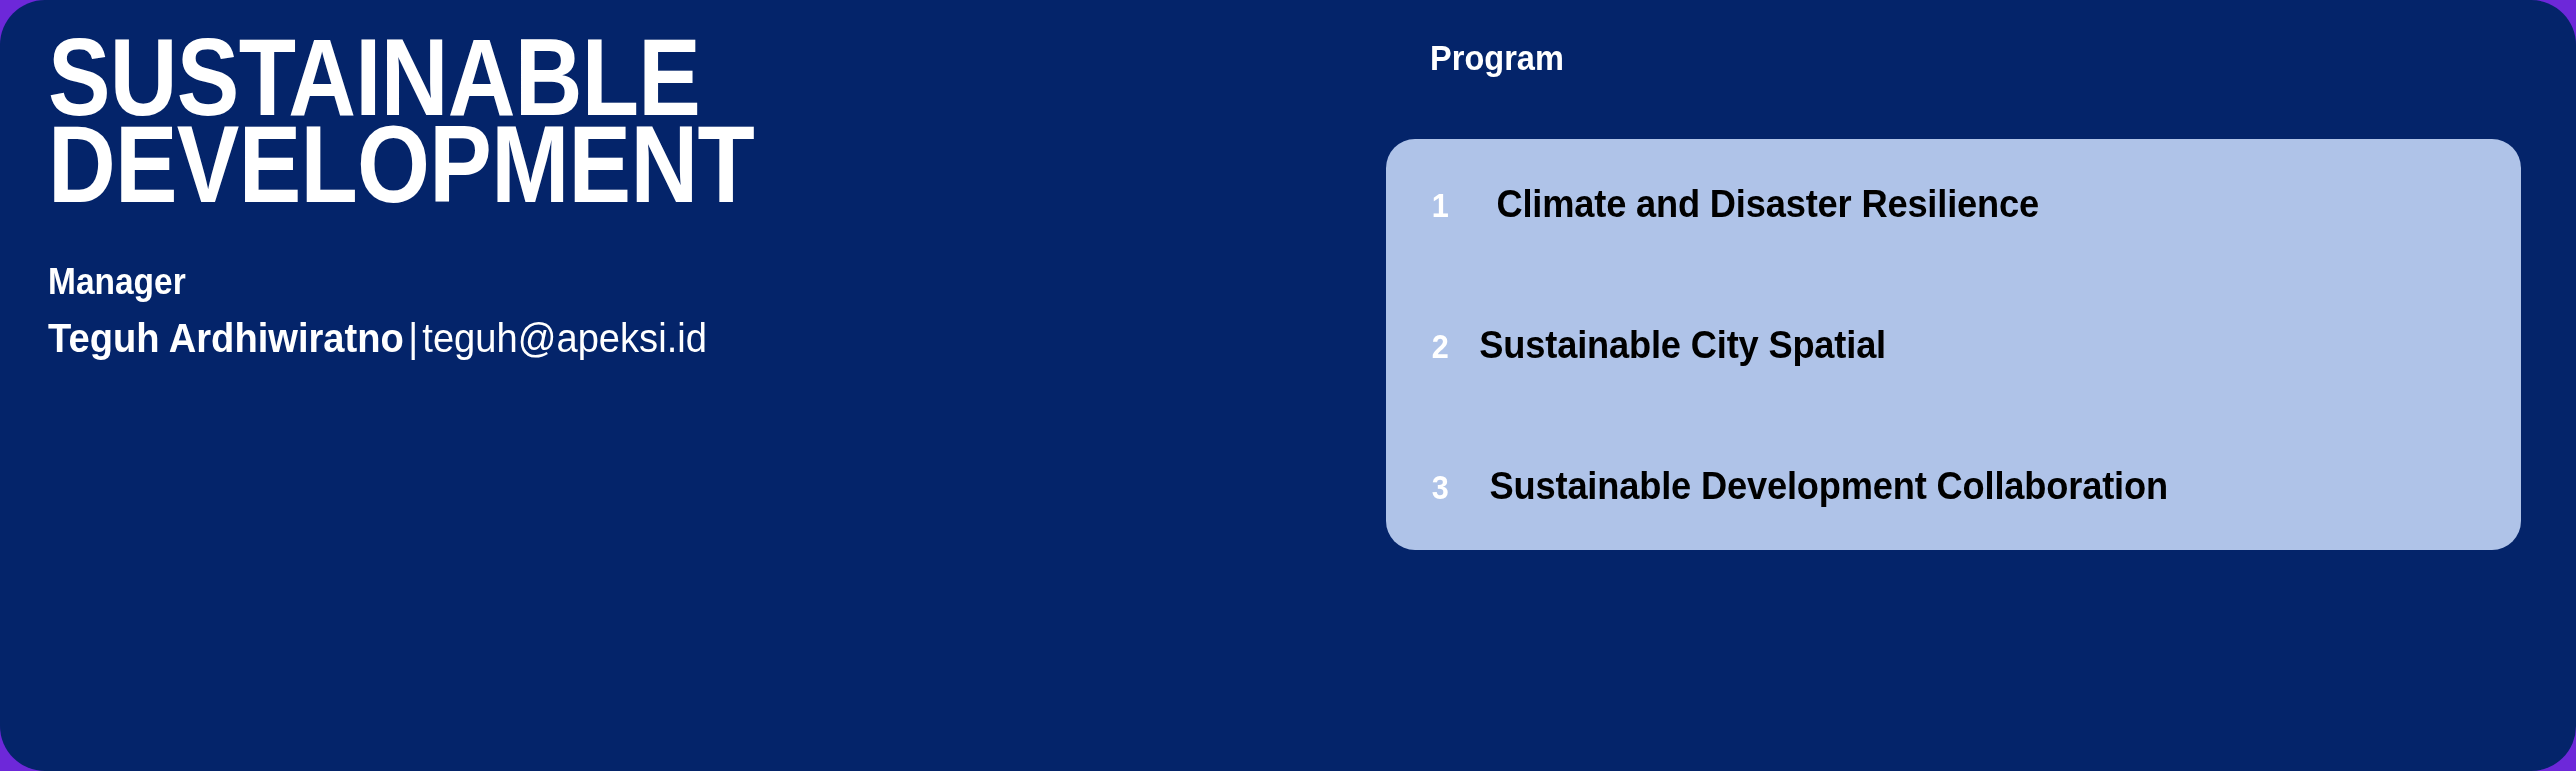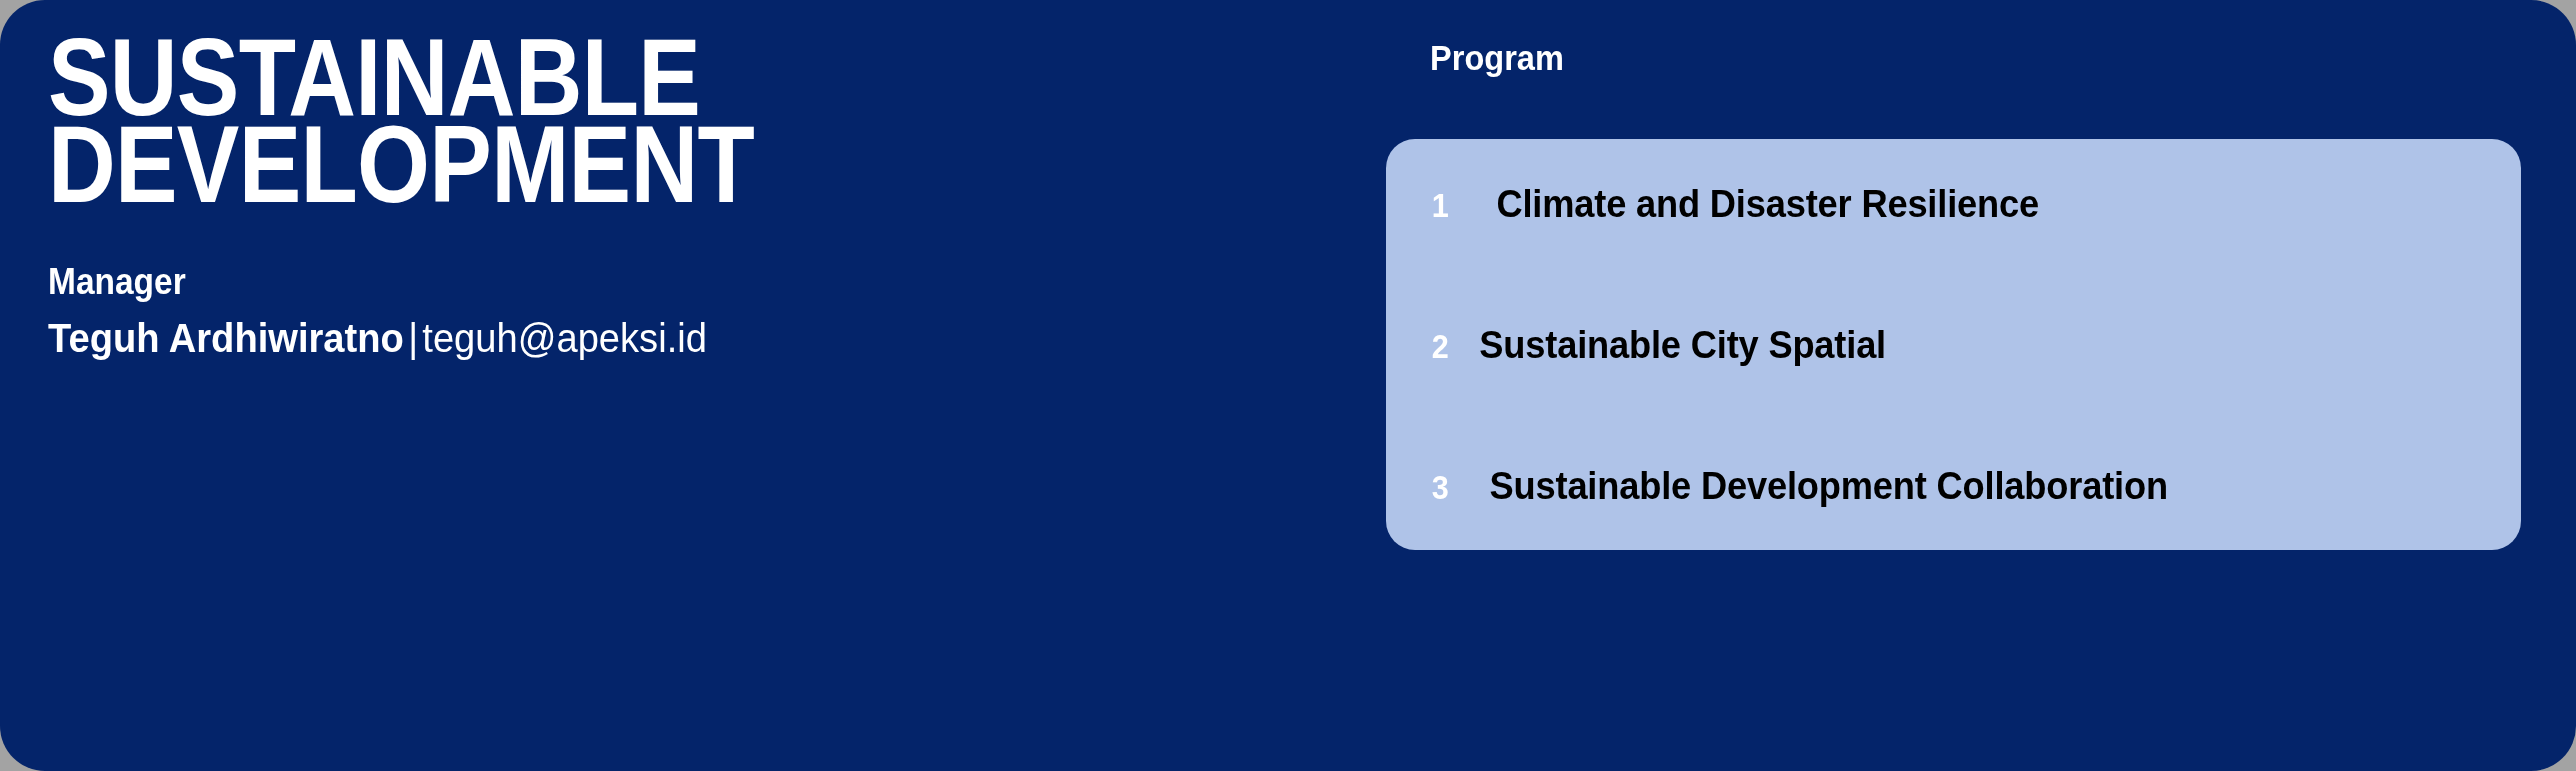--- a/index.html
+++ b/index.html
@@ -14,21 +14,21 @@
     overflow: hidden;
     font-family: "Liberation Sans", "DejaVu Sans", sans-serif;
     -webkit-font-smoothing: antialiased;
   }
 
   
   #stage {
     position: relative;
     width: 2576px;
     height: 771px;
-    background: #a3a3a3;
+    background: #6d28d9;
   }
 
   
   .panel {
     position: absolute;
     left: 0;
     top: 0;
     width: 2576px;
     height: 771px;
     background: #04246A;

